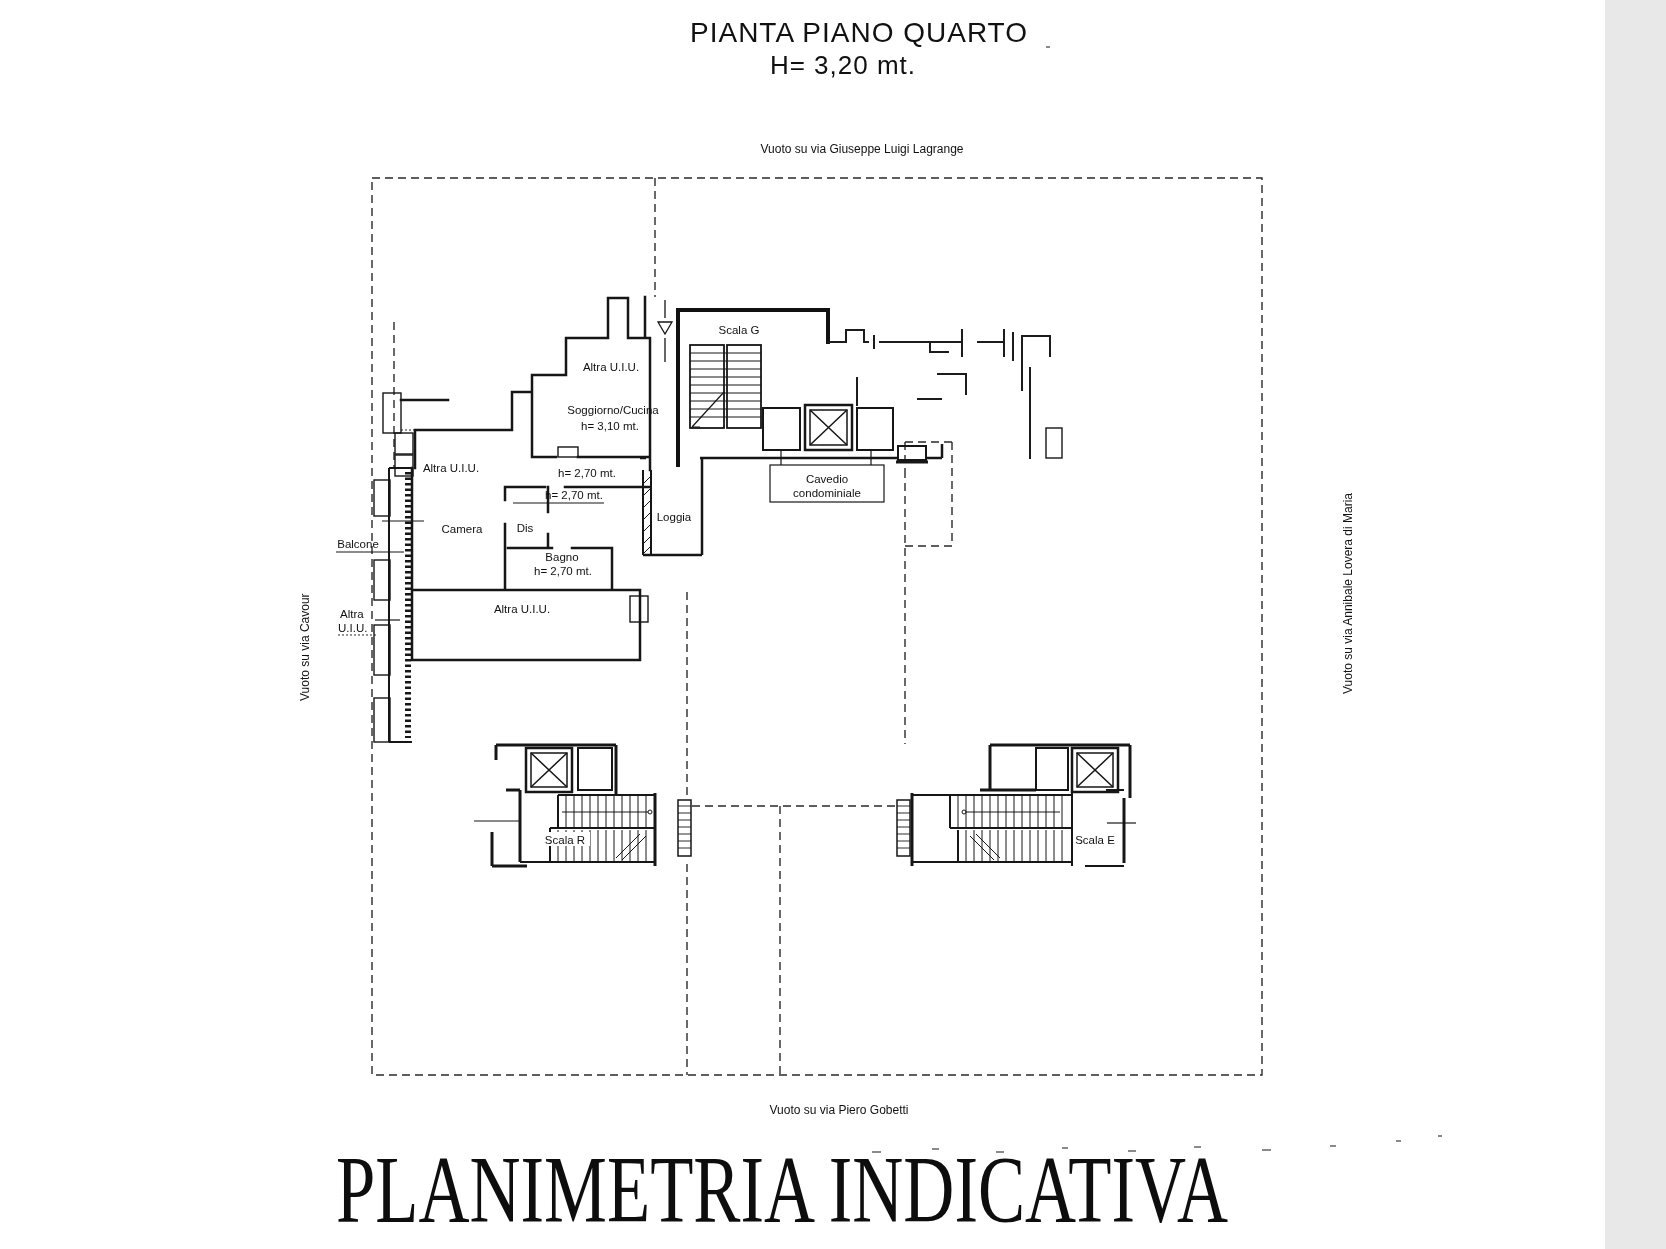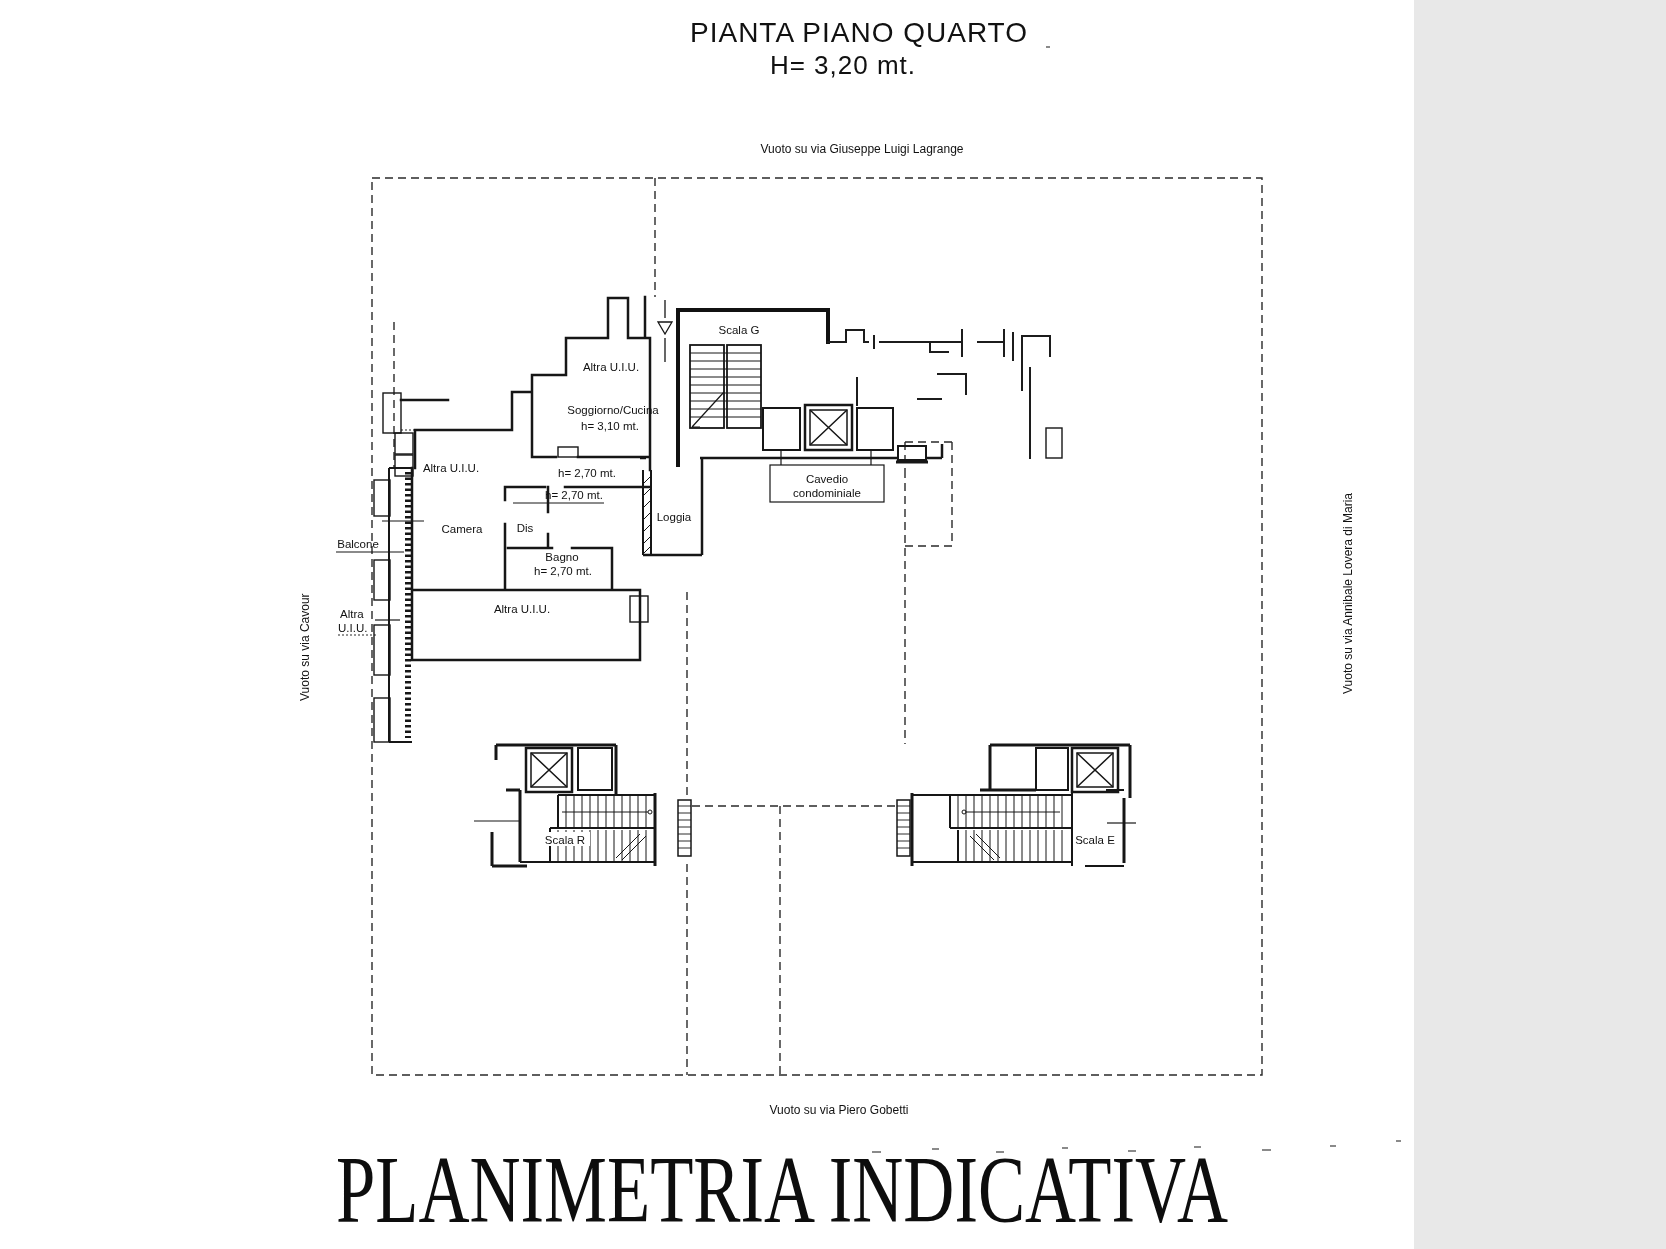--- a/index.html
+++ b/index.html
@@ -1,18 +1,18 @@
 <!DOCTYPE html>
 <html><head>
 <meta charset="utf-8">
 <style>
   html,body{margin:0;padding:0;background:#e8e8e8;}
   .page{
     position:relative;
-    width:1414px;height:1249px;
+    width:1605px;height:1249px;
     background:#ffffff;
     font-family:"Liberation Sans", sans-serif;
     overflow:hidden;
   }
   svg{position:absolute;top:0;left:0;}
   text{fill:#111;}
   .lbl{font-size:11.5px;font-family:"Liberation Sans",sans-serif;}
   .ttl{font-size:28px;letter-spacing:1px;font-family:"Liberation Sans",sans-serif;}
   .ttl2{font-size:26px;letter-spacing:1px;font-family:"Liberation Sans",sans-serif;}
   .void{font-size:12px;font-family:"Liberation Sans",sans-serif;}

